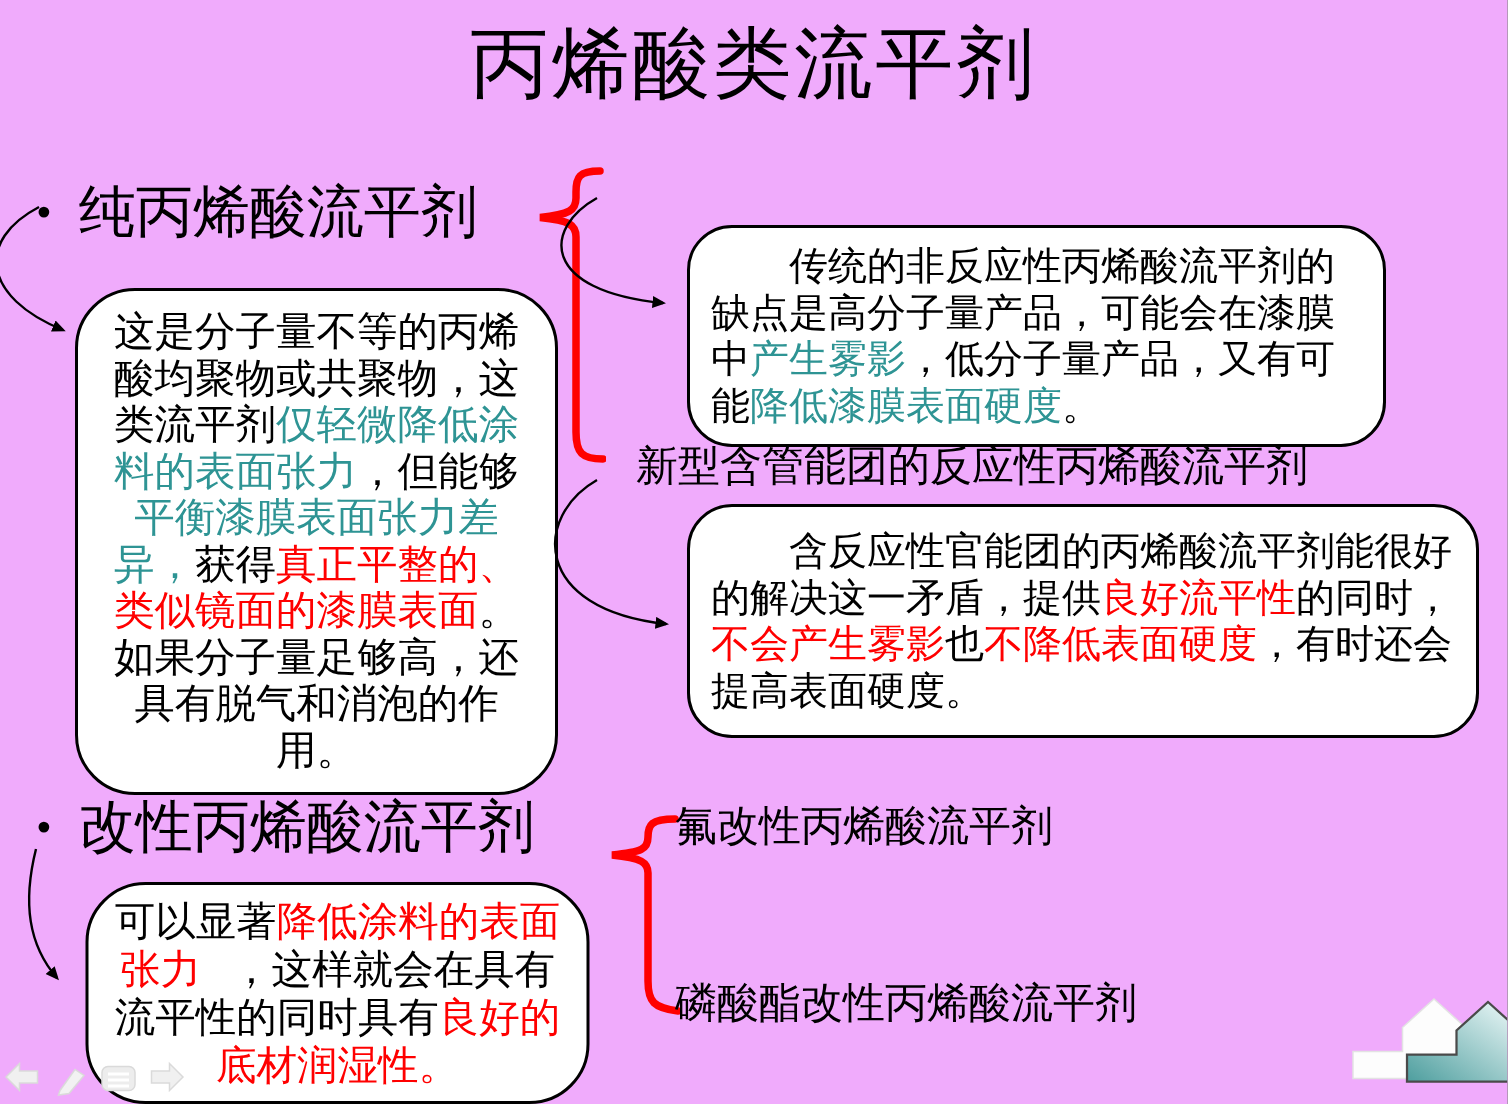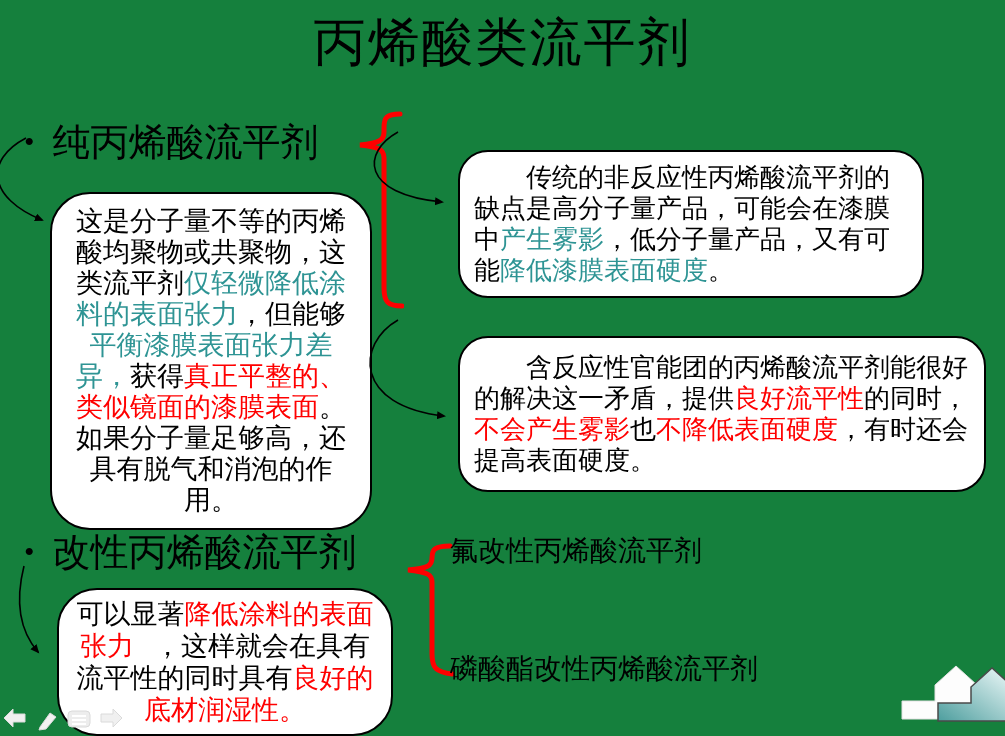--- a/index.html
+++ b/index.html
@@ -1,17 +1,17 @@
 <!DOCTYPE html>
 <html><head>
 <meta charset="utf-8">
 <style>
   html,body{margin:0;padding:0;background:#888;}
   .slide{
-    position:relative; width:1005px; height:736px; background:#15803d;
+    position:relative; width:1005px; height:736px; background:#f0abfc;
     overflow:hidden; font-family:"Liberation Serif","DejaVu Serif",serif;
     color:#000;
   }
   .title{
     position:absolute; left:0; top:8px; width:100%; text-align:center;
     font-size:52px; letter-spacing:2px; white-space:nowrap;
   }
   .bullet-line{ position:absolute; display:flex; align-items:flex-start; }
   .bullet-dot{ font-size:30px; line-height:44px; margin-right:18px; }
   .bullet-text{ font-size:38px; line-height:44px; white-space:nowrap; }
@@ -60,20 +60,21 @@
     <span class="bullet-dot">•</span>
     <span class="bullet-text">纯丙烯酸流平剂</span>
   </div>
 
   <div class="callout left-note1"><span style="color: rgb(0, 0, 0);">这是分子量不等的丙烯酸均聚物或共聚物，这类流平剂</span><span style="color: rgb(46, 148, 148);">仅轻微降低涂料的表面张力</span><span style="color: rgb(0, 0, 0);">，但能够</span><span style="color: rgb(46, 148, 148);">平衡漆膜表面张力差异，</span><span style="color: rgb(0, 0, 0);">获得</span><span style="color: rgb(255, 0, 0);">真正平整的、类似镜面的漆膜表面</span><span style="color: rgb(0, 0, 0);">。如果分子量足够高，还具有脱气和消泡的作用。</span></div>
 
   <svg class="brace-svg" style="left:352px; top:110px;" width="52" height="200">
     <path d="M48,4 C34,4 32,8 32,18 L32,22 C32,30 28,33 8,35 C28,37 32,40 32,48 L32,178 C32,192 36,196 50,196" fill="none" stroke="#FF0000" stroke-width="5" stroke-linecap="round"></path>
   </svg>
 
+  <div class="branch-label lbl2">新型含管能团的反应性丙烯酸流平剂</div>
 
   <div class="callout right-note1"><span style="color: rgb(0, 0, 0);">传统的非反应性丙烯酸流平剂的缺点是高分子量产品，可能会在漆膜中</span><span style="color: rgb(46, 148, 148);">产生雾影</span><span style="color: rgb(0, 0, 0);">，低分子量产品，又有可能</span><span style="color: rgb(46, 148, 148);">降低漆膜表面硬度</span><span style="color: rgb(0, 0, 0);">。</span></div>
   <div class="callout right-note2"><span style="color: rgb(0, 0, 0);">含反应性官能团的丙烯酸流平剂能很好的解决这一矛盾，提供</span><span style="color: rgb(255, 0, 0);">良好流平性</span><span style="color: rgb(0, 0, 0);">的同时，</span><span style="color: rgb(255, 0, 0);">不会产生雾影</span><span style="color: rgb(0, 0, 0);">也</span><span style="color: rgb(255, 0, 0);">不降低表面硬度</span><span style="color: rgb(0, 0, 0);">，有时还会提高表面硬度。</span></div>
 
   <div class="bullet-line bullet2">
     <span class="bullet-dot">•</span>
     <span class="bullet-text">改性丙烯酸流平剂</span>
   </div>
 
   <div class="callout left-note2"><span style="color: rgb(0, 0, 0);">可以显著</span><span style="color: rgb(255, 0, 0);">降低涂料的表面张力</span><span style="color: rgb(0, 0, 0); margin-left: 20px;">，这样就会在具有流平性的同时具有</span><span style="color: rgb(255, 0, 0);">良好的底材润湿性。</span></div>

